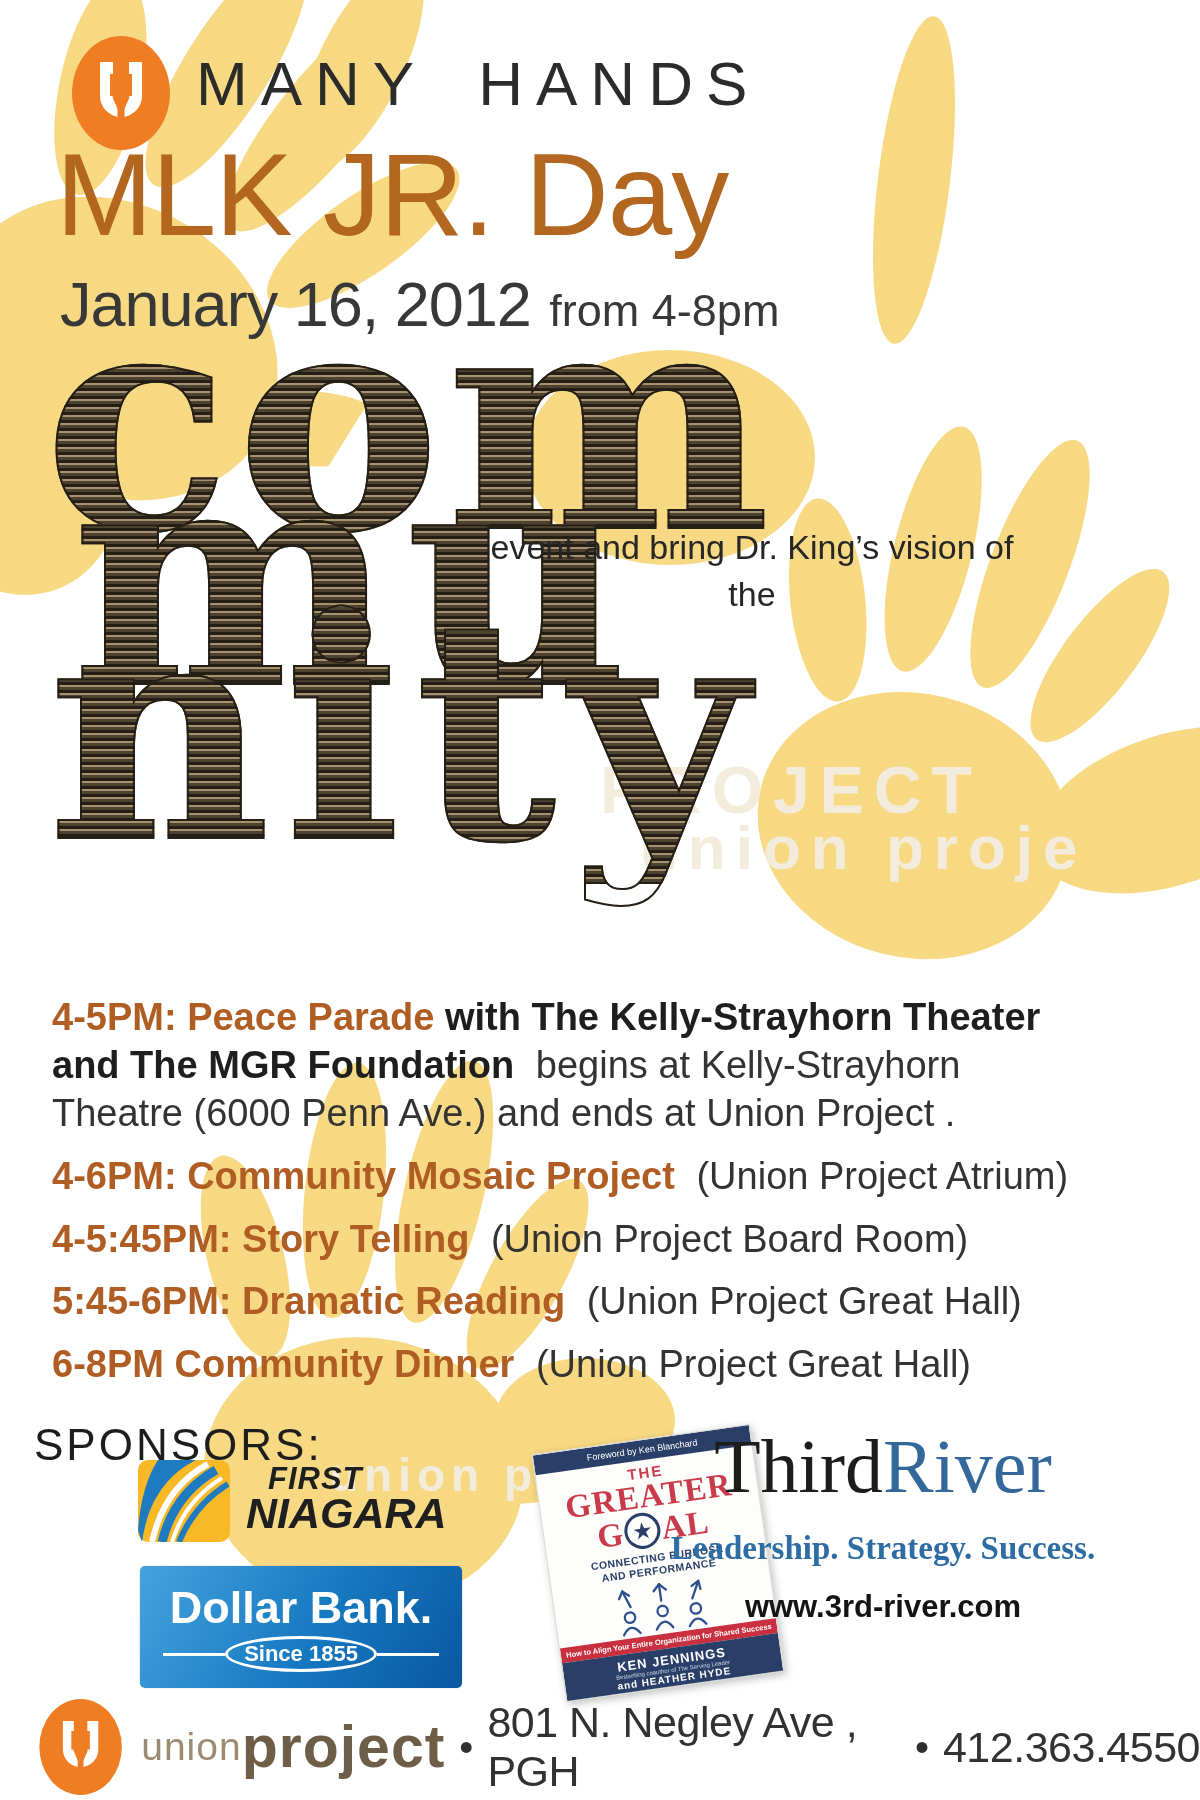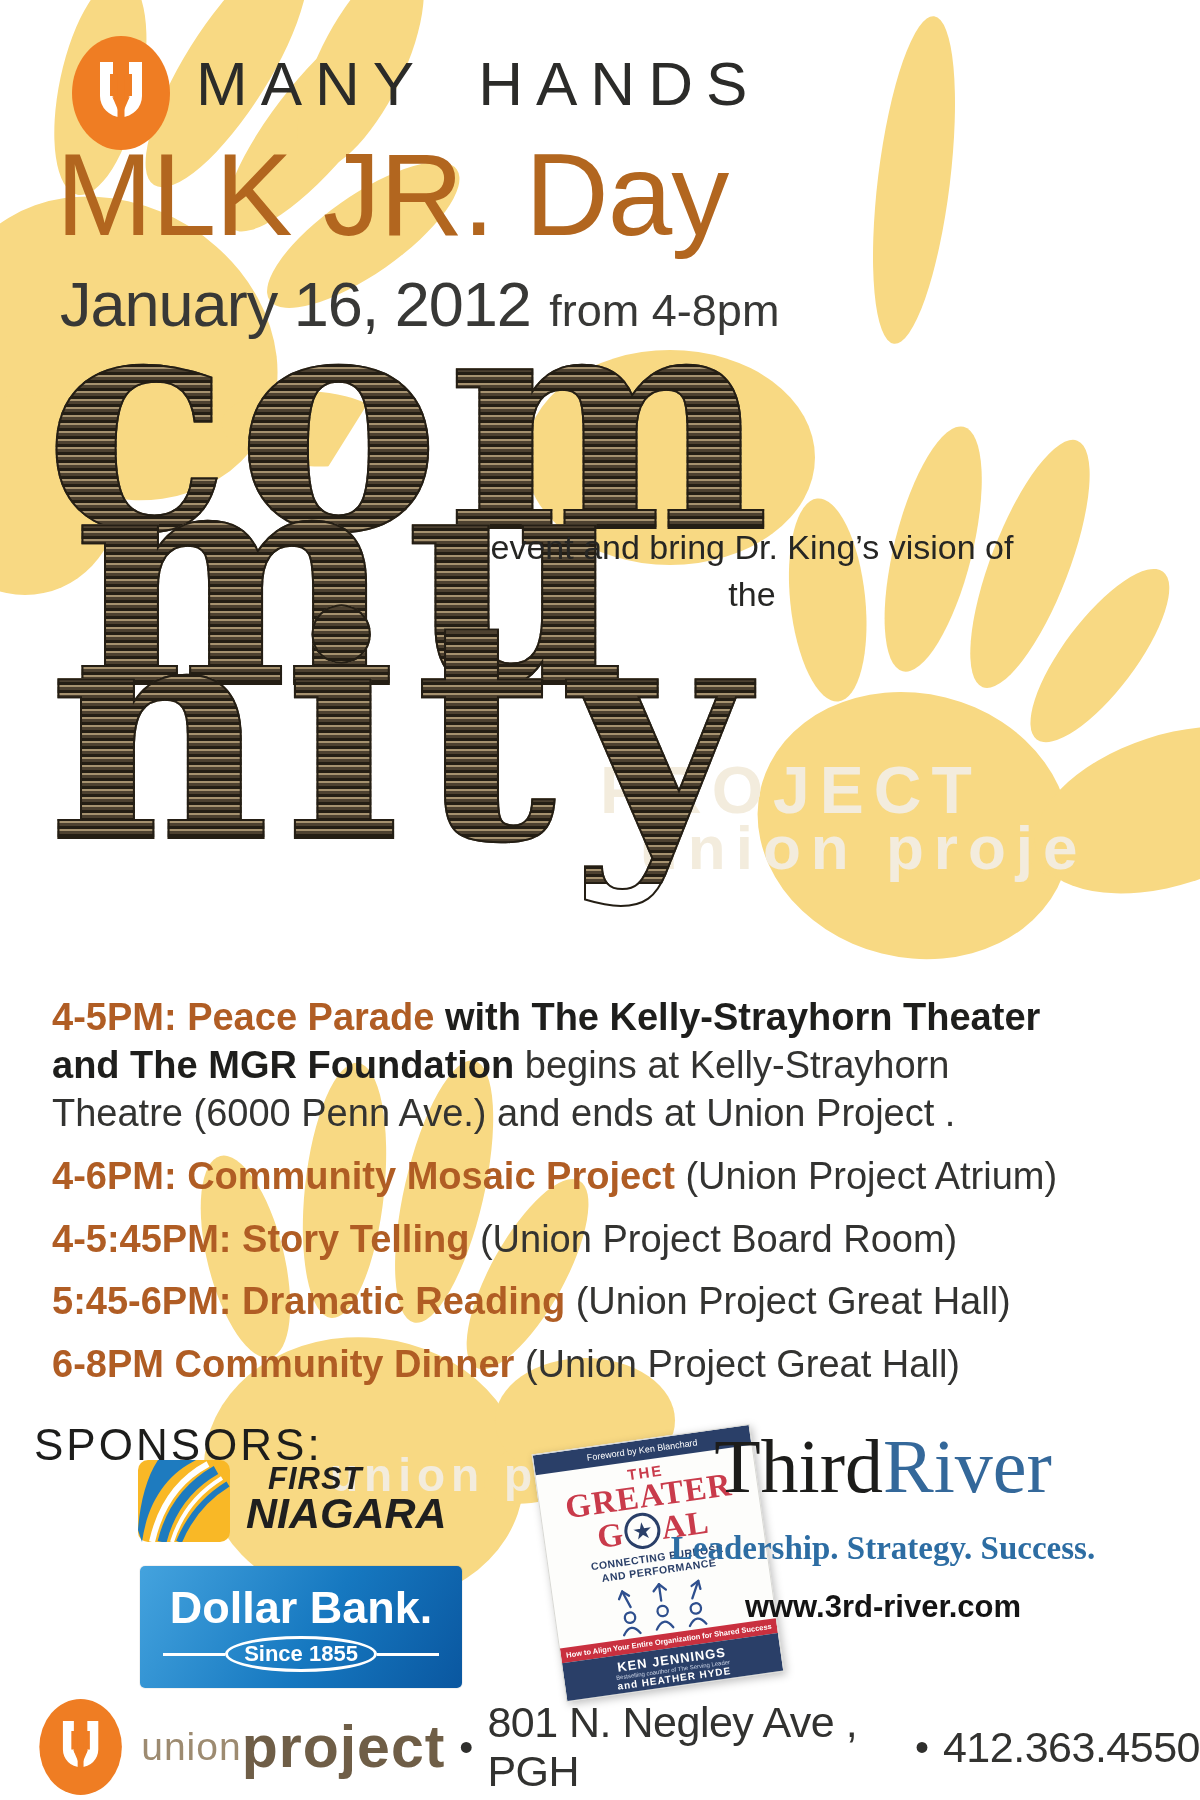--- a/index.html
+++ b/index.html
@@ -33,21 +33,21 @@
       -webkit-text-stroke:2px #241e14;
     }
   }
 
   .intro{font-size:34px;line-height:1.38;text-align:center;color:#262624;}
 
   .schedule{font-size:38px;line-height:1.26;width:1020px;color:#2c2c2a;}
   .schedule .row{margin-bottom:15px;}
   .hl{color:#b05d24;font-weight:bold;}
   .bd{color:#1e1e1c;font-weight:bold;}
-  .rest{color:#333331;}
+  .rest{color:#333331;margin-left:11px;}
 
   .sponsors{font-size:44px;letter-spacing:3px;color:#1d1d1b;}
 
   .fn-text{font-style:italic;font-weight:bold;color:#1f1f1f;line-height:0.95;}
   .fn-line1{font-size:31px;letter-spacing:1px;margin-left:22px;}
   .fn-line2{font-size:43px;letter-spacing:0px;}
 
   .dollar{
     width:322px;height:122px;border-radius:5px;
     background:linear-gradient(120deg,#44a3de 0%,#1678c0 55%,#0a57a0 100%);

